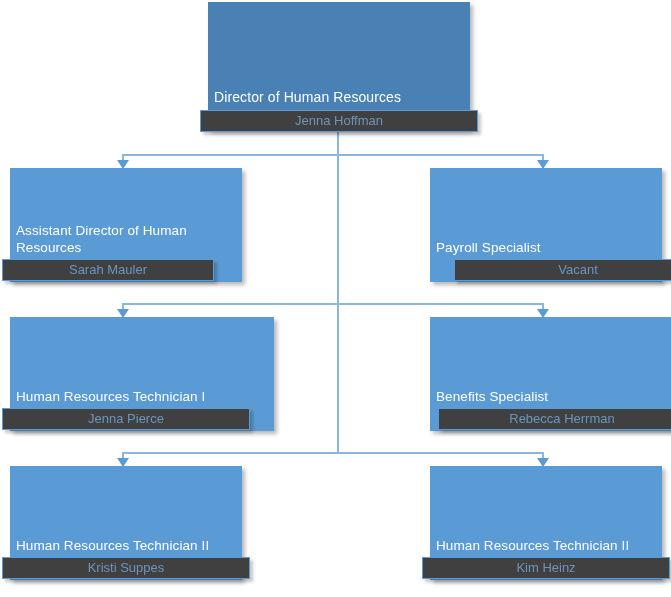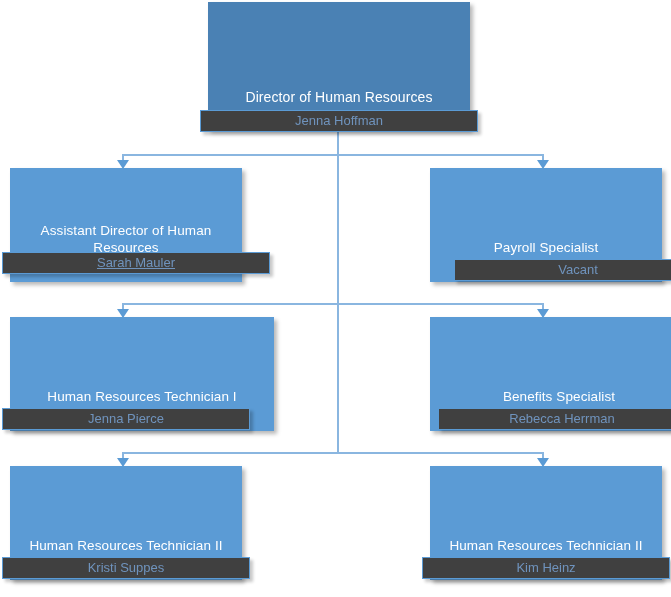--- a/index.html
+++ b/index.html
@@ -51,21 +51,20 @@
     box-sizing: border-box;
   }
   .node.root .node-box {
     background: #4a81b4;
   }
   .node-title {
     position: absolute;
     left: 0;
     width: 100%;
     bottom: 26px;
-    text-align: center;
     color: #ffffff;
     font-size: 13.5px;
     line-height: 17px;
     letter-spacing: 0.1px;
     box-sizing: border-box;
     padding: 0 6px;
     margin-top: 7px;
   }
   .node.root .node-title {
     bottom: 24px;
@@ -116,21 +115,21 @@
   <div class="node root" style="left:208px; top:2px; width:262px; height:128px;">
     <div class="node-box"></div>
     <div class="node-title">Director of Human Resources</div>
   </div>
   <div class="name-ribbon" style="left:200px; top:110px; width:278px;">Jenna Hoffman</div>
 
   <div class="node" style="left:10px; top:168px; width:232px; height:114px;">
     <div class="node-box"></div>
     <div class="node-title">Assistant Director of Human Resources</div>
   </div>
-  <div class="name-ribbon" style="left:2px; top:252px; width:268px;text-decoration:underline;">Sarah Mauler</div>
+  <div class="name-ribbon" style="left:2px; top:259px; width:212px;">Sarah Mauler</div>
 
   <div class="node" style="left:430px; top:168px; width:232px; height:114px;">
     <div class="node-box"></div>
     <div class="node-title">Payroll Specialist</div>
   </div>
   <div class="name-ribbon" style="left:422px; top:259px; width:248px;margin-left:32px;">Vacant</div>
 
   <div class="node" style="left:10px; top:317px; width:232px; height:114px;padding-left:32px;">
     <div class="node-box"></div>
     <div class="node-title">Human Resources Technician I</div>

